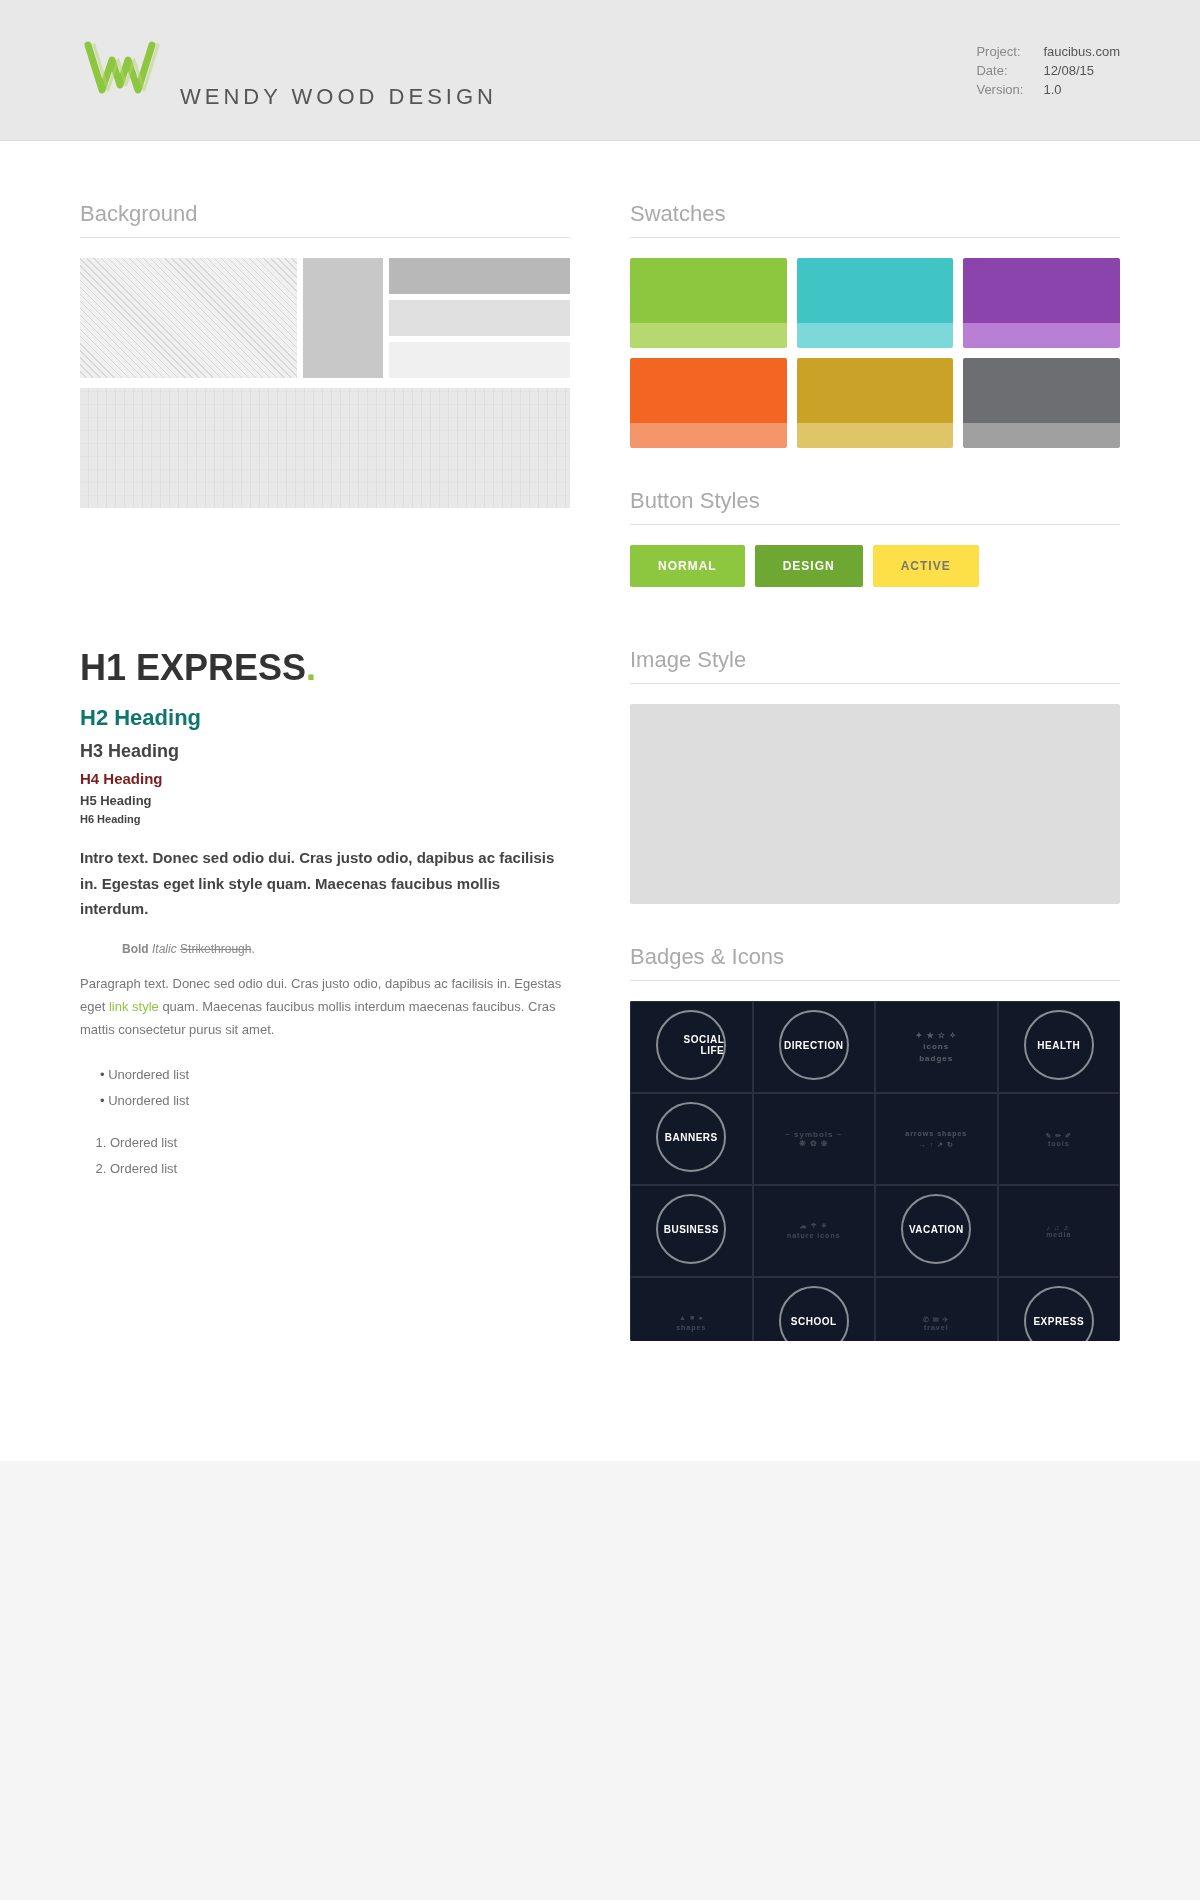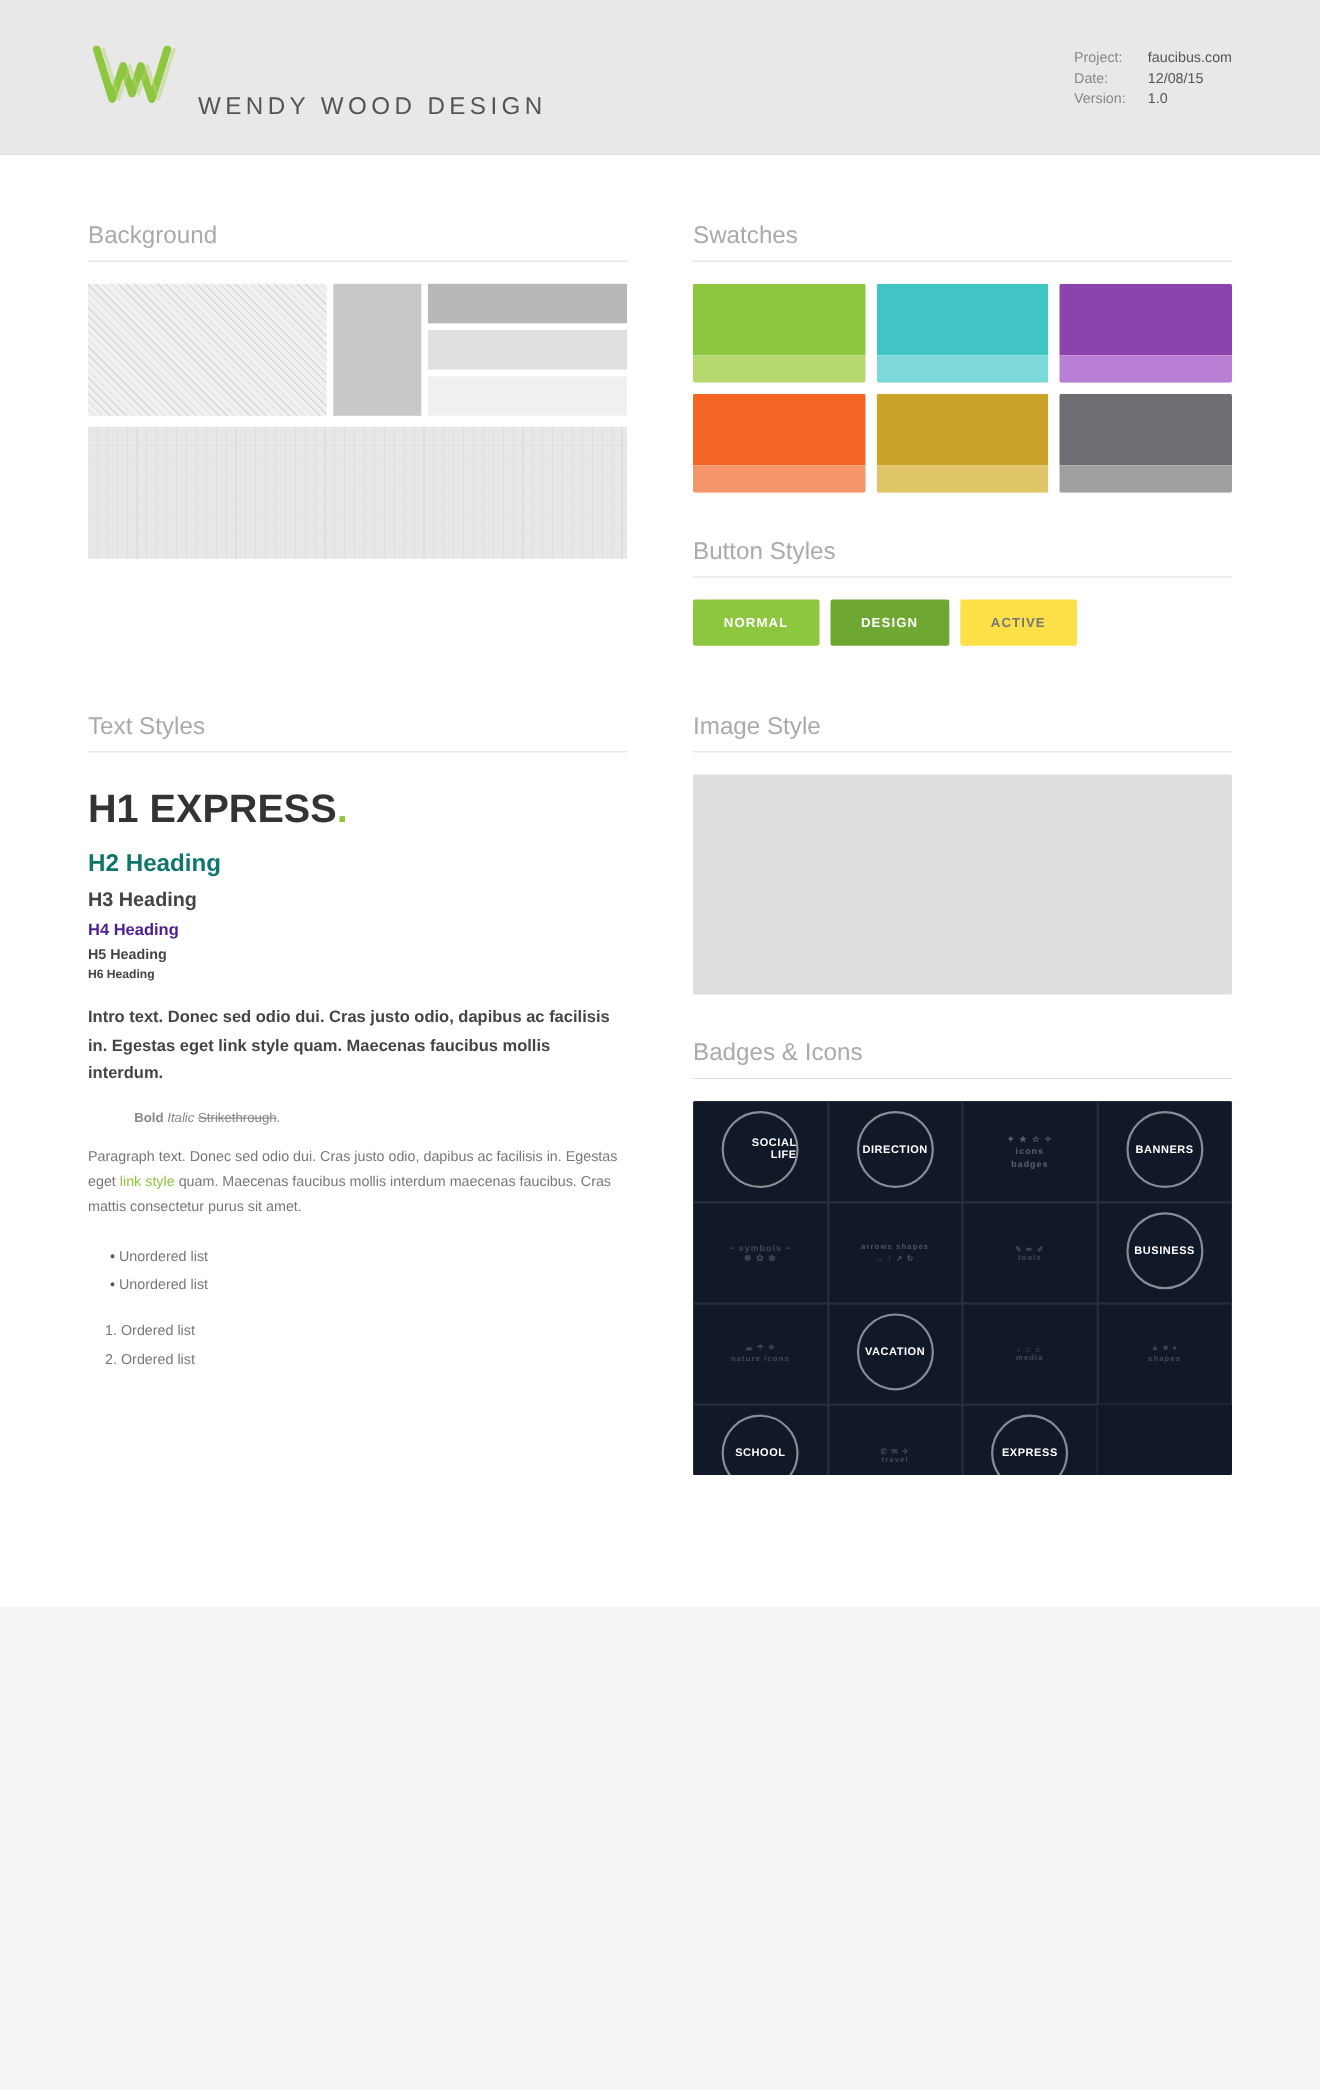--- a/index.html
+++ b/index.html
@@ -97,21 +97,21 @@
     .btn-normal { background: #8dc63f; color: white; }
     .btn-hover { background: #6ea832; color: white; }
     .btn-active { background: #fde047; color: #777; }
 
     
     .text-styles-section .section-title { margin-bottom: 30px; }
     .h1-style { font-size: 36px; font-weight: 900; color: #333; margin-bottom: 16px; }
     .h1-dot { color: #8dc63f; }
     .h2-style { font-size: 22px; font-weight: 700; color: #0f766e; margin-bottom: 10px; }
     .h3-style { font-size: 18px; font-weight: 700; color: #444; margin-bottom: 8px; }
-    .h4-style { font-size: 15px; font-weight: 700; color: #4c1d95; margin-bottom: 6px; }
+    .h4-style { font-size: 15px; font-weight: 700; color: #7f1d1d; margin-bottom: 6px; }
     .h5-style { font-size: 13px; font-weight: 700; color: #444; margin-bottom: 5px; }
     .h6-style { font-size: 11px; font-weight: 700; color: #444; margin-bottom: 20px; }
     .intro-text { font-size: 15px; font-weight: 700; color: #444; line-height: 1.7; margin-bottom: 20px; }
     .small-text { font-size: 12px; color: #888; margin-bottom: 16px; padding-left: 42px; }
     .italic-text { font-style: italic; }
     .strikethrough { text-decoration: line-through; }
     .para-text { font-size: 13px; color: #777; line-height: 1.8; margin-bottom: 20px; }
     .link-style { color: #8dc63f; text-decoration: none; }
     .list-section { font-size: 13px; color: #777; line-height: 2; }
     ul.styled { list-style: none; padding-left: 20px; margin-bottom: 16px; }
@@ -266,21 +266,20 @@
           <button class="btn btn-hover">DESIGN</button>
           <button class="btn btn-active">ACTIVE</button>
         </div>
       </div>
     </div>
   </div>
 
   <div class="two-col">
 
     <div class="text-styles-section">
-      <div class="section-title">Text Styles</div>
       <div class="h1-style">
         <span>H1 EXPRESS</span><span class="h1-dot">.</span>
       </div>
       <div class="h2-style">H2 Heading</div>
       <div class="h3-style">H3 Heading</div>
       <div class="h4-style">H4 Heading</div>
       <div class="h5-style">H5 Heading</div>
       <div class="h6-style">H6 Heading</div>
       <p class="intro-text">Intro text. Donec sed odio dui. Cras justo odio, dapibus ac facilisis in. Egestas eget link style quam. Maecenas faucibus mollis interdum.</p>
       <p class="small-text">
@@ -317,20 +316,23 @@
             <div class="chalk-item">
               <div class="chalk-circle">SOCIAL LIFE</div>
             </div>
             <div class="chalk-item">
               <div class="chalk-circle">DIRECTION</div>
             </div>
             <div class="chalk-item">
               <div style="color:rgba(255,255,255,0.3); font-size:8px; line-height:1.4; text-align:center;">✦ ★ ☆ ✧<br>icons<br>badges</div>
             </div>
             <div class="chalk-item">
+              <div class="chalk-circle">HEALTH</div>
+            </div>
+            <div class="chalk-item">
               <div class="chalk-circle">BANNERS</div>
             </div>
             <div class="chalk-item">
               <div style="color:rgba(255,255,255,0.2); font-size:8px;">~ symbols ~<br>❋ ✿ ❀</div>
             </div>
             <div class="chalk-item">
               <div style="color:rgba(255,255,255,0.25); font-size:7px; line-height:1.6;">arrows shapes<br>→ ↑ ↗ ↻</div>
             </div>
             <div class="chalk-item">
               <div style="color:rgba(255,255,255,0.2); font-size:7px;">✎ ✏ ✐<br>tools</div>

